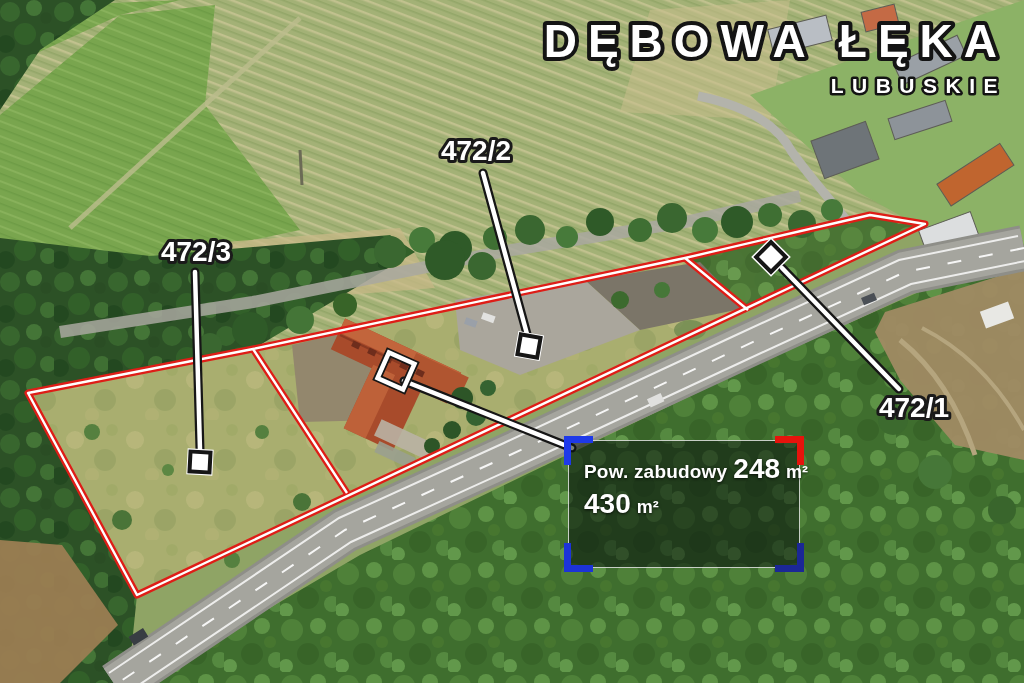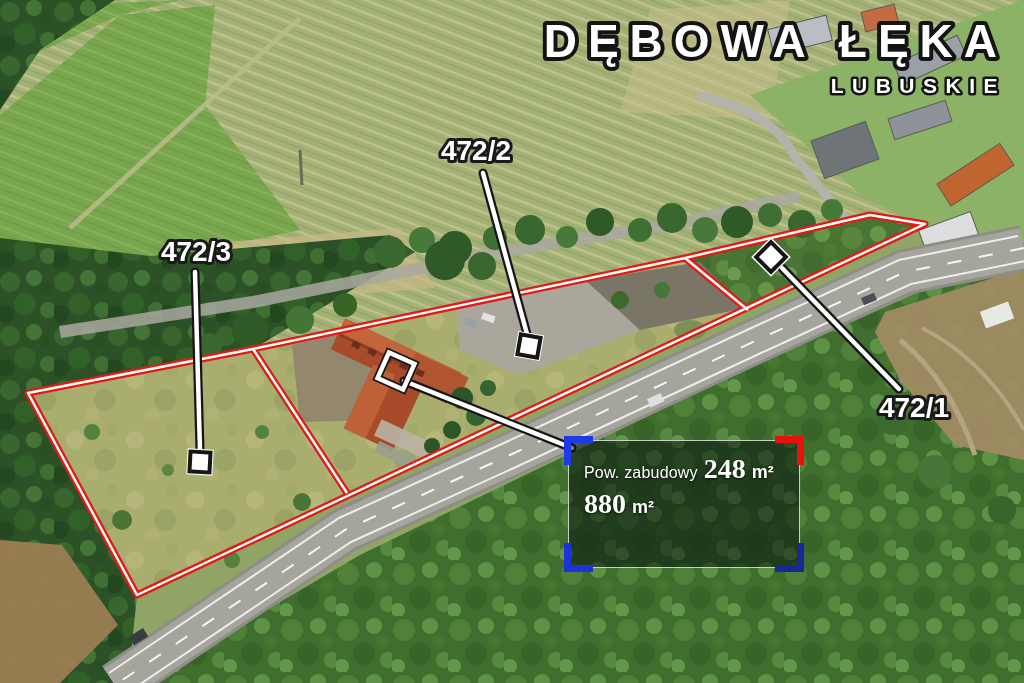--- a/index.html
+++ b/index.html
@@ -7,22 +7,22 @@
          font-family:"Liberation Sans",sans-serif;}
   #scene{position:absolute;left:0;top:0;}
   svg text{font-family:"Liberation Sans",sans-serif;}
 
   
   #info-box{position:absolute;left:568px;top:440px;width:232px;height:128px;
     background:rgba(10,20,14,0.55);border:1px solid rgba(255,255,255,0.75);
     box-sizing:border-box;padding:12px 6px 0 15px;}
   .ib-row{display:flex;align-items:baseline;gap:6px;height:35px;
     color:#fff;text-shadow:0 1px 3px rgba(0,0,0,.8);white-space:nowrap;}
-  .ib-label{font-size:16px;font-weight:normal;letter-spacing:.2px;}
-  .ib-value{font-size:28px;font-weight:bold;font-family:Liberation Serif, serif;}
+  .ib-label{font-size:19px;font-weight:bold;letter-spacing:.2px;}
+  .ib-value{font-size:28px;font-weight:bold;}
   .ib-unit{font-size:18px;font-weight:bold;text-align:right;}
   .bracket{position:absolute;width:22px;height:22px;}
   .br-tl{left:-5px;top:-5px;border-left:7px solid;border-top:7px solid;}
   .br-tr{right:-5px;top:-5px;border-right:7px solid;border-top:7px solid;}
   .br-bl{left:-5px;bottom:-5px;border-left:7px solid;border-bottom:7px solid;}
   .br-br{right:-5px;bottom:-5px;border-right:7px solid;border-bottom:7px solid;}
 </style>
 </head>
 <body>
 
@@ -241,18 +241,18 @@
   <span class="bracket br-tr" style="border-color: rgb(230, 19, 12);"></span>
   <span class="bracket br-bl" style="border-color: rgb(28, 51, 216);"></span>
   <span class="bracket br-br" style="border-color: rgb(27, 39, 150);"></span>
 
   <div class="ib-row">
     <span class="ib-label">Pow. zabudowy</span>
     <span class="ib-value">248</span>
     <span class="ib-unit">m²</span>
   </div>
   <div class="ib-row">
-    <span class="ib-value">880</span>
+    <span class="ib-value">430</span>
     <span class="ib-unit">m²</span>
   </div>
 </div>
 
 </div>
 
 </body></html>

